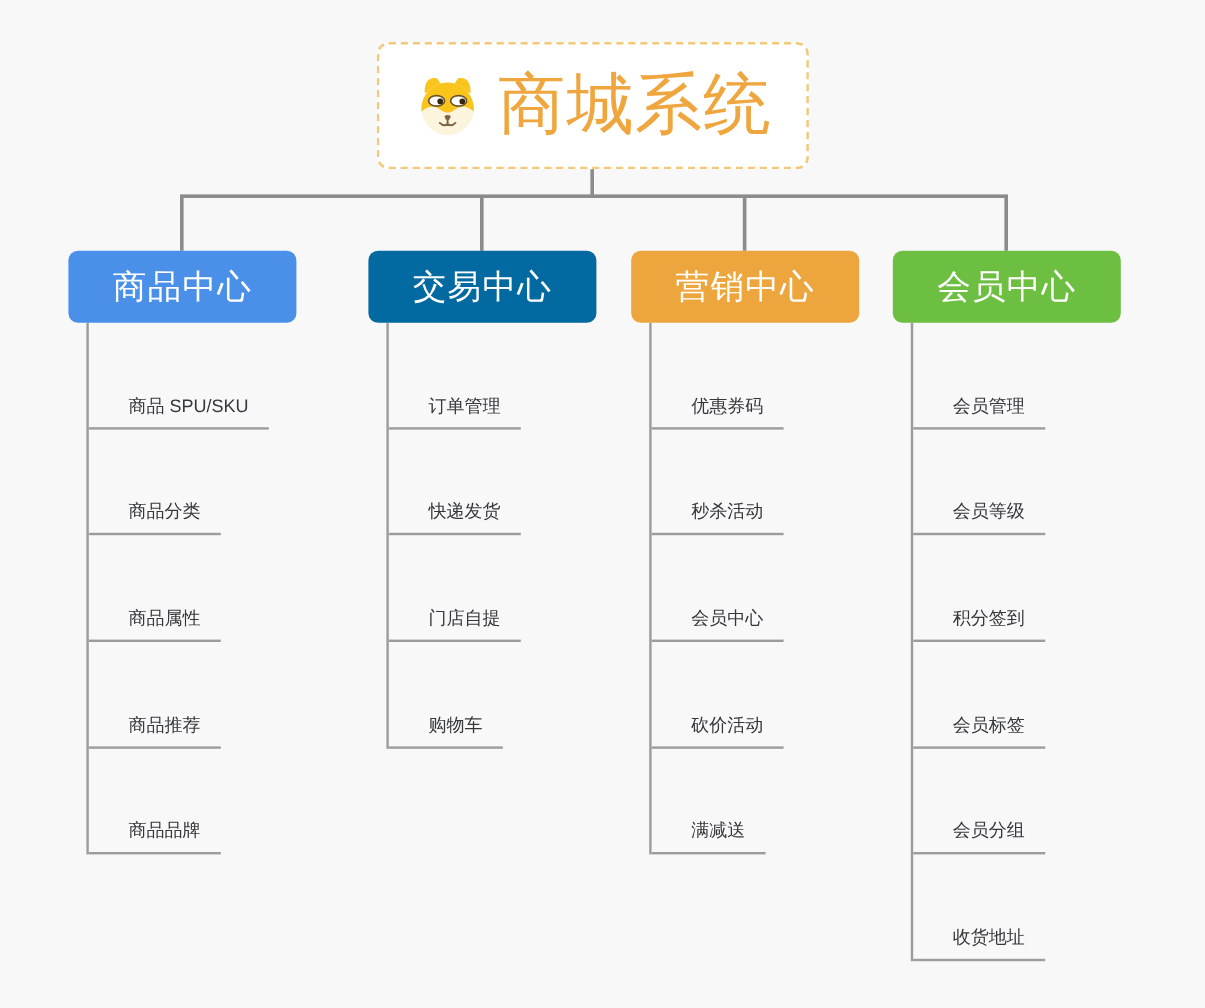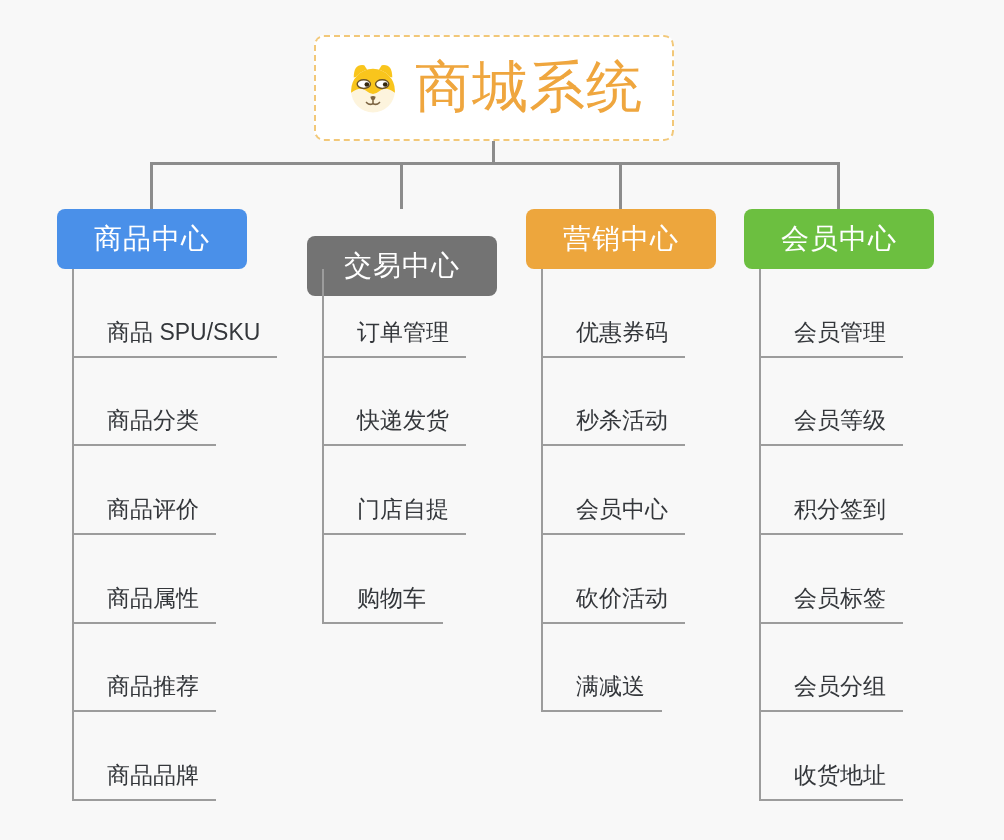--- a/index.html
+++ b/index.html
@@ -66,21 +66,21 @@
     border-left:2px solid #9c9c9c;
   }
   .item{
     height:88.7px;
     display:flex;
     align-items:flex-end;
   }
   .item-label{
     display:inline-block;
     white-space:nowrap;
-    font-size:23px;
+    font-size:15px;
     color:#34373b;
     padding:0 17px 8px 33px;
     border-bottom:2px solid #9c9c9c;
   }
 </style>
 </head>
 <body>
 
 <div class="canvas">
 
@@ -112,36 +112,33 @@
   <div class="column c1">
     <div class="branch-node" style="background: rgb(74, 144, 233);">商品中心</div>
     <div class="items">
       <div class="item">
           <span class="item-label">商品 SPU/SKU</span>
         </div>
       <div class="item">
           <span class="item-label">商品分类</span>
         </div>
       <div class="item">
-          <span class="item-label">商品评价</span>
-        </div>
-      <div class="item">
           <span class="item-label">商品属性</span>
         </div>
       <div class="item">
           <span class="item-label">商品推荐</span>
         </div>
       <div class="item">
           <span class="item-label">商品品牌</span>
         </div>
     </div>
   </div>
 
   <div class="column c2">
-    <div class="branch-node" style="background: #737373; margin-top: 27px;">交易中心</div>
+    <div class="branch-node" style="background: #0369a1;">交易中心</div>
     <div class="items">
       <div class="item">
           <span class="item-label">订单管理</span>
         </div>
       <div class="item">
           <span class="item-label">快递发货</span>
         </div>
       <div class="item">
           <span class="item-label">门店自提</span>
         </div>

